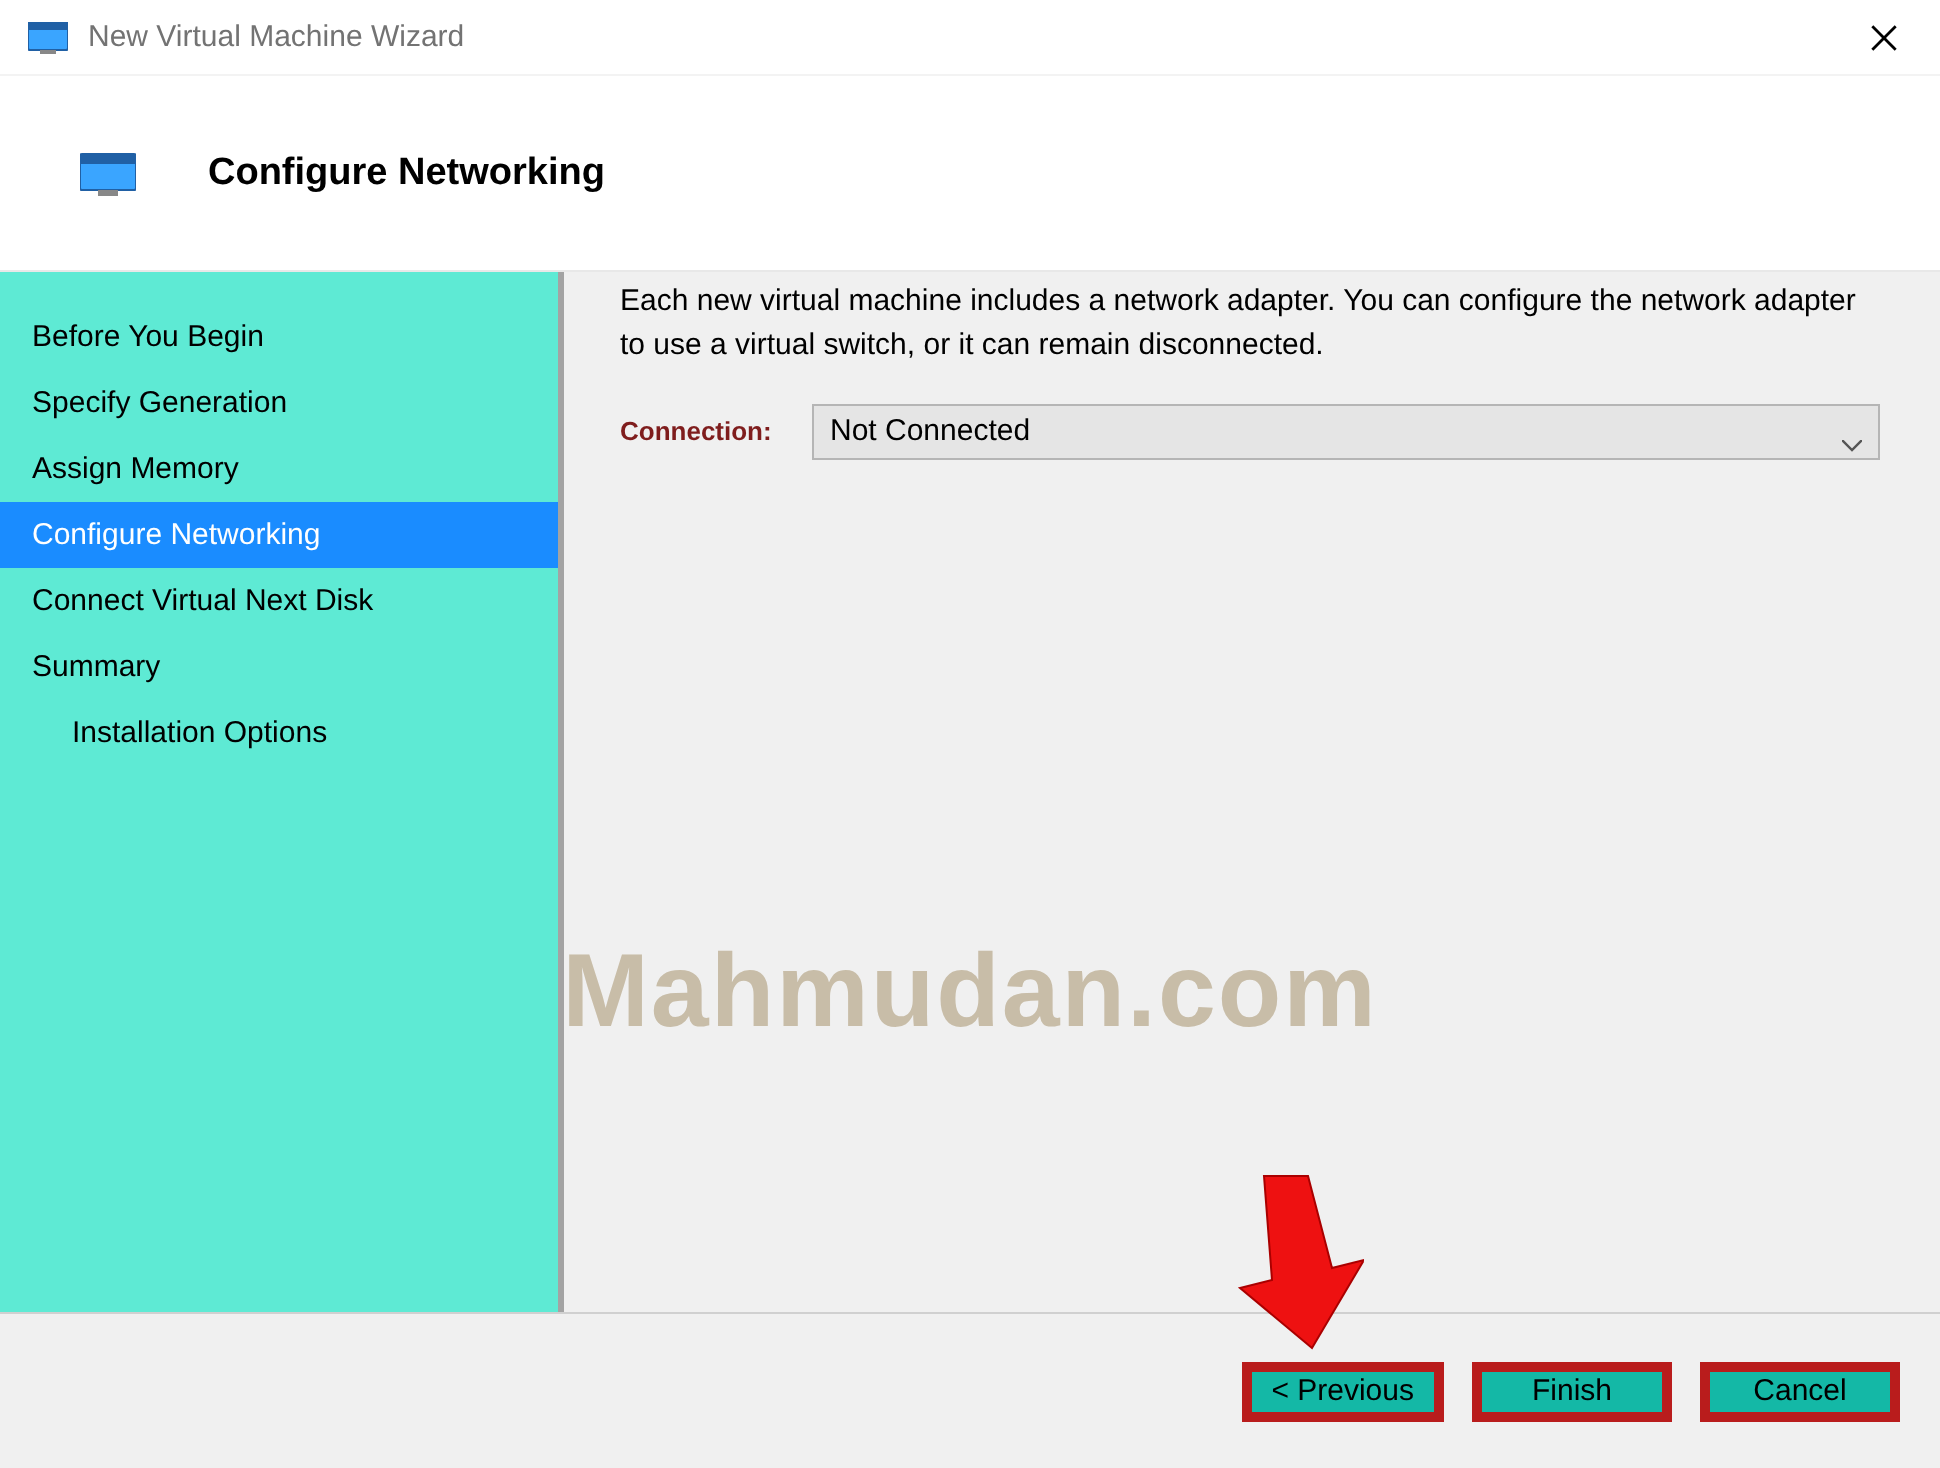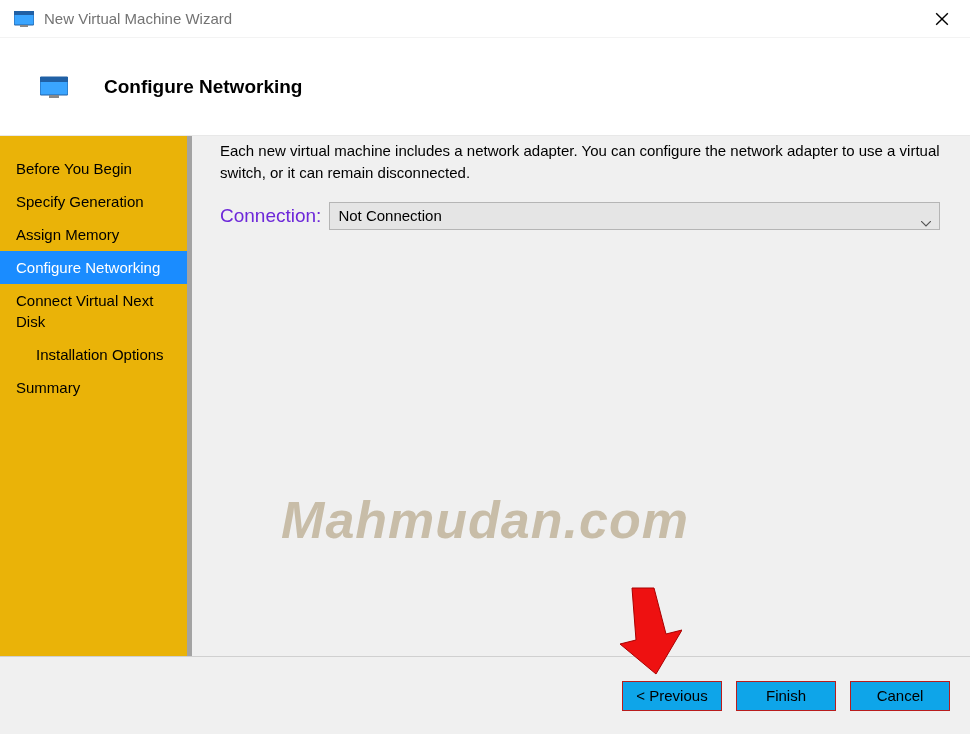--- a/index.html
+++ b/index.html
@@ -63,24 +63,24 @@
       font-size: 19px;
       font-weight: 700;
       color: #000;
     }
     .body {
       display: flex;
       height: 520px;
       background: #f0f0f0;
     }
     .sidebar {
-      width: 192px;
+      width: 282px;
       padding-top: 16px;
-      border-right: 5px solid #a3a3a3;
-      background: #eab308;
+      border-right: 3px solid #a3a3a3;
+      background: #5eead4;
     }
     .sidebar-item {
       padding: 6px 14px 6px 16px;
       font-size: 15px;
       color: #000;
       cursor: pointer;
       line-height: 1.4;
     }
     .sidebar-item.indent {
       padding-left: 36px;
@@ -99,23 +99,24 @@
       line-height: 1.45;
       color: #000;
       margin-bottom: 18px;
     }
     .field-row {
       display: flex;
       align-items: center;
       gap: 8px;
     }
     .field-label {
-      font-size: 19px;
-      color: #6d28d9;
+      font-size: 13px;
+      color: #7f1d1d;
       min-width: 88px;
+      font-weight: bold;
     }
     .dropdown {
       flex: 1;
       height: 28px;
       background: #e5e5e5;
       border: 1px solid #b5b5b5;
       display: flex;
       align-items: center;
       padding: 0 8px;
       position: relative;
@@ -126,47 +127,46 @@
       position: absolute;
       right: 8px;
       top: 50%;
       transform: translateY(-50%);
       width: 10px;
       height: 6px;
     }
     .dropdown-chevron svg { width: 10px; height: 6px; }
     .watermark {
       position: absolute;
-      top: 490px;
+      top: 466px;
       left: 50%;
       transform: translateX(-50%);
       font-size: 52px;
       font-weight: 700;
       color: #c8bda8;
       letter-spacing: 1px;
       pointer-events: none;
       white-space: nowrap;
-      font-style: italic;
     }
     .footer {
       height: 78px;
       background: #f0f0f0;
       border-top: 1px solid #d0d0d0;
       display: flex;
       align-items: center;
       justify-content: flex-end;
       padding-right: 20px;
       gap: 14px;
       position: relative;
     }
     .btn {
       min-width: 100px;
       height: 30px;
-      background: #0ea5e9;
-      border: 1px solid #b91c1c;
+      background: #14b8a6;
+      border: 5px solid #b91c1c;
       font-size: 15px;
       display: flex;
       align-items: center;
       justify-content: center;
       cursor: pointer;
       padding: 0 10px;
     }
     .btn.highlight {
       border: 2px solid #0078d7;
       background: #e5e5e5;
@@ -213,29 +213,29 @@
   <span class="header-title">Configure Networking</span>
 </div>
 
 <div class="body">
   <div class="sidebar">
     <div class="sidebar-item">Before You Begin</div>
     <div class="sidebar-item">Specify Generation</div>
     <div class="sidebar-item">Assign Memory</div>
     <div class="sidebar-item active">Configure Networking</div>
     <div class="sidebar-item">Connect Virtual Next Disk</div>
+    <div class="sidebar-item">Summary</div>
     <div class="sidebar-item indent">Installation Options</div>
-    <div class="sidebar-item">Summary</div>
   </div>
   <div class="content">
     <p class="desc">Each new virtual machine includes a network adapter. You can configure the network adapter to use a virtual switch, or it can remain disconnected.</p>
     <div class="field-row">
       <span class="field-label">Connection:</span>
       <div class="dropdown">
-        <span>Not Connection</span>
+        <span>Not Connected</span>
         <span class="dropdown-chevron">
           <svg viewBox="0 0 10 6">
               <path d="M0 0 L5 5 L10 0" fill="none" stroke="#555" stroke-width="1.2"></path>
             </svg>
         </span>
       </div>
     </div>
   </div>
 </div>
 

